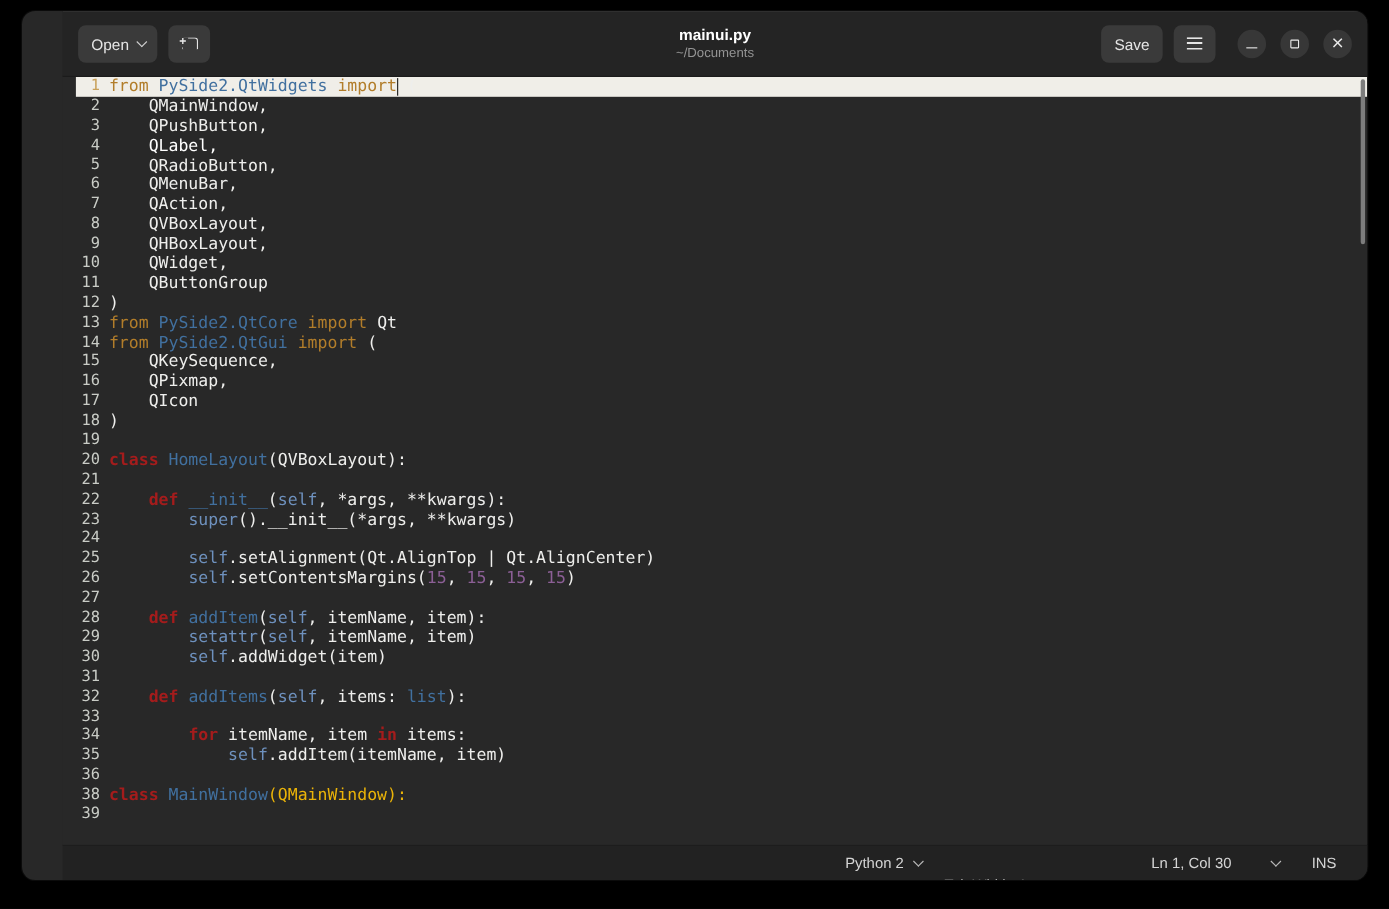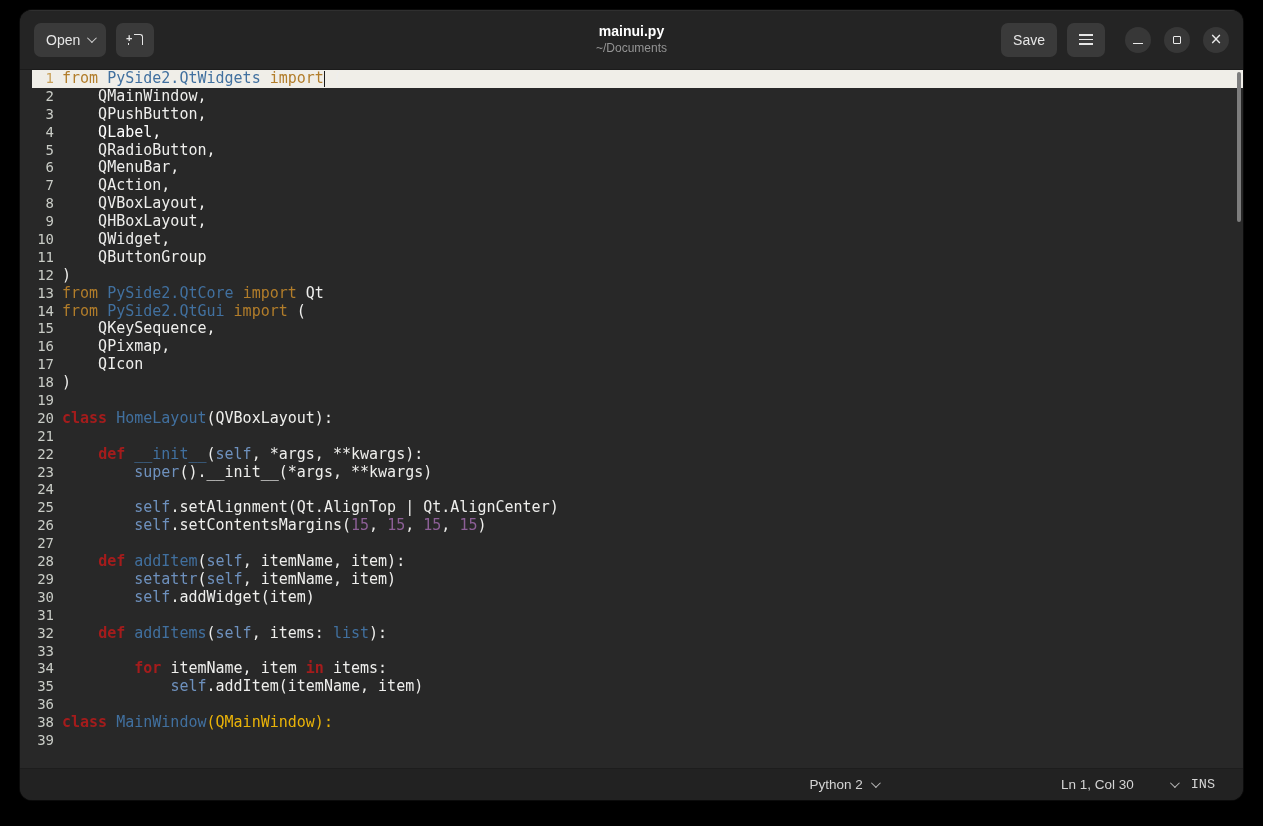--- a/index.html
+++ b/index.html
@@ -4,21 +4,21 @@
 <style>
   :root{
     --page-bg:#000000; --window-bg:#282828; --headerbar-bg:#242424; --statusbar-bg:#222222;
     --button-bg:#3a3a3a; --window-control-bg:#373737; --title-color:#ffffff; --subtitle-color:#949494;
     --ui-text:#e6e6e6; --statusbar-text:#d5d5d5; --editor-bg:#282828; --gutter-text:#c9ccc6;
     --current-line-bg:#f0eee8; --current-line-number:#c8a05a; --scrollbar-thumb:#7d7d7d; --caret:#1a1a1a;
   }
   *{margin:0;padding:0;box-sizing:border-box;}
   html,body{width:1263px;height:826px;background:var(--page-bg);font-family:"Liberation Sans",sans-serif;overflow:hidden;}
   .window{position:absolute;left:20px;top:10px;width:1223px;height:790px;background:var(--editor-bg);
-    border-radius:12px;overflow:hidden;box-shadow:0 0 0 1px #0b0b0b,0 10px 30px rgba(0,0,0,.65);}
+    border-radius:12px;overflow:hidden;box-shadow:0 0 0 1px #0b0b0b,0 10px 30px rgba(0,0,0,.65);padding-left:37px;}
   
   .headerbar{height:60px;background:var(--headerbar-bg);display:flex;align-items:center;padding:0 14px;
     border-bottom:1px solid #1b1b1b;box-shadow:inset 0 1px 0 rgba(255,255,255,.05);}
   .hb-left,.hb-right{flex:1;display:flex;align-items:center;gap:10px;}
   .hb-right{justify-content:flex-end;}
   .btn{height:34px;background:var(--button-bg);border:none;border-radius:7px;color:var(--ui-text);
     font-family:"Liberation Sans",sans-serif;font-size:14px;display:inline-flex;align-items:center;
     justify-content:center;padding:0 12px;cursor:pointer;}
   .chev{display:inline-block;width:7px;height:7px;border-right:1.6px solid #cfcfcf;border-bottom:1.6px solid #cfcfcf;
     transform:rotate(45deg) translateY(-2px);margin-left:7px;}
@@ -49,21 +49,21 @@
   .code-row.current .ln{color:var(--current-line-number);}
   .caret-mark{position:absolute;top:1px;bottom:1px;width:1px;background:var(--caret);}
   .scrollbar{position:absolute;top:0;right:0;width:8px;height:100%;}
   .scroll-thumb{position:absolute;top:2px;right:2px;width:4px;height:150px;background:var(--scrollbar-thumb);border-radius:2px;}
   
   .statusbar{height:32px;background:var(--statusbar-bg);border-top:1px solid #1d1d1d;display:flex;align-items:center;
     justify-content:flex-end;padding-right:28px;color:var(--statusbar-text);font-size:13.5px;}
   .sb-item{background:none;border:none;color:var(--statusbar-text);font-family:"Liberation Sans",sans-serif;
     font-size:13.5px;display:inline-flex;align-items:center;cursor:pointer;}
   .sb-item .chev{border-color:#b9b9b9;margin-left:8px;}
-  .sb-gap-sm{margin-left:22px;margin-top:40px;} .sb-gap-lg{margin-left:71px;} .sb-gap-md{margin-left:36px;} .sb-gap-ins{margin-left:14px;font-family:Liberation Mono, monospace;}
+  .sb-gap-sm{margin-left:22px;margin-top:40px;} .sb-gap-lg{margin-left:98px;} .sb-gap-md{margin-left:36px;} .sb-gap-ins{margin-left:30px;}
 </style>
 </head>
 <body>
 
 <div class="window">
 
   <div class="headerbar">
     <div class="hb-left">
       <button class="btn">
         <span>Open</span>

